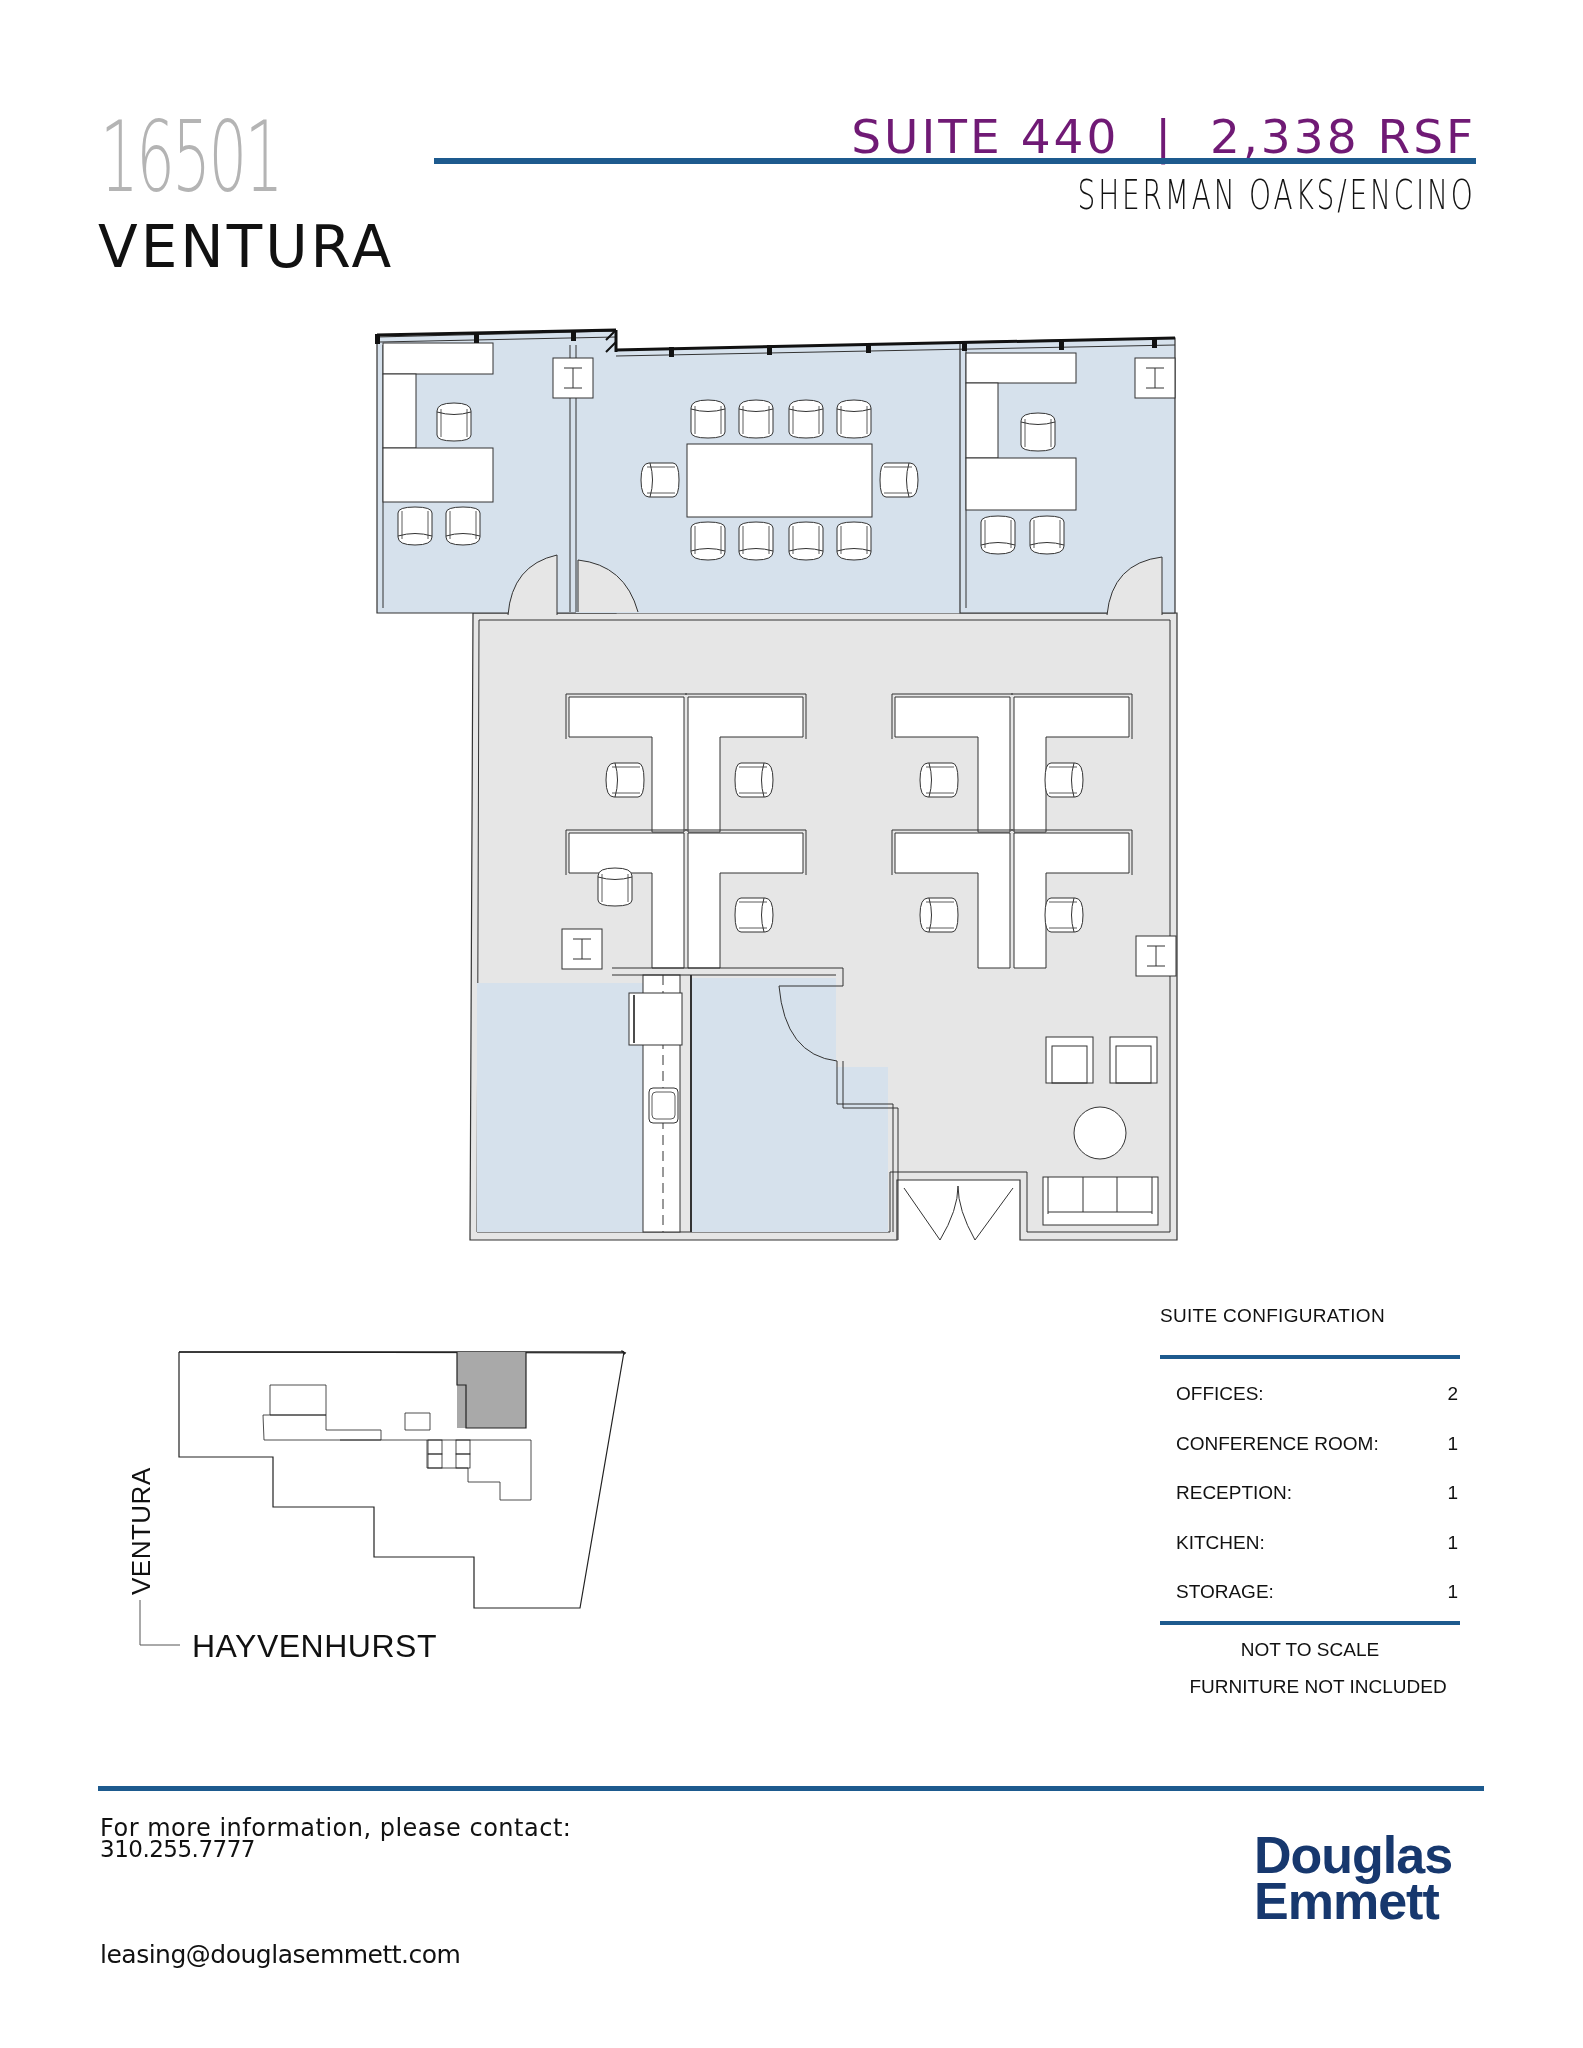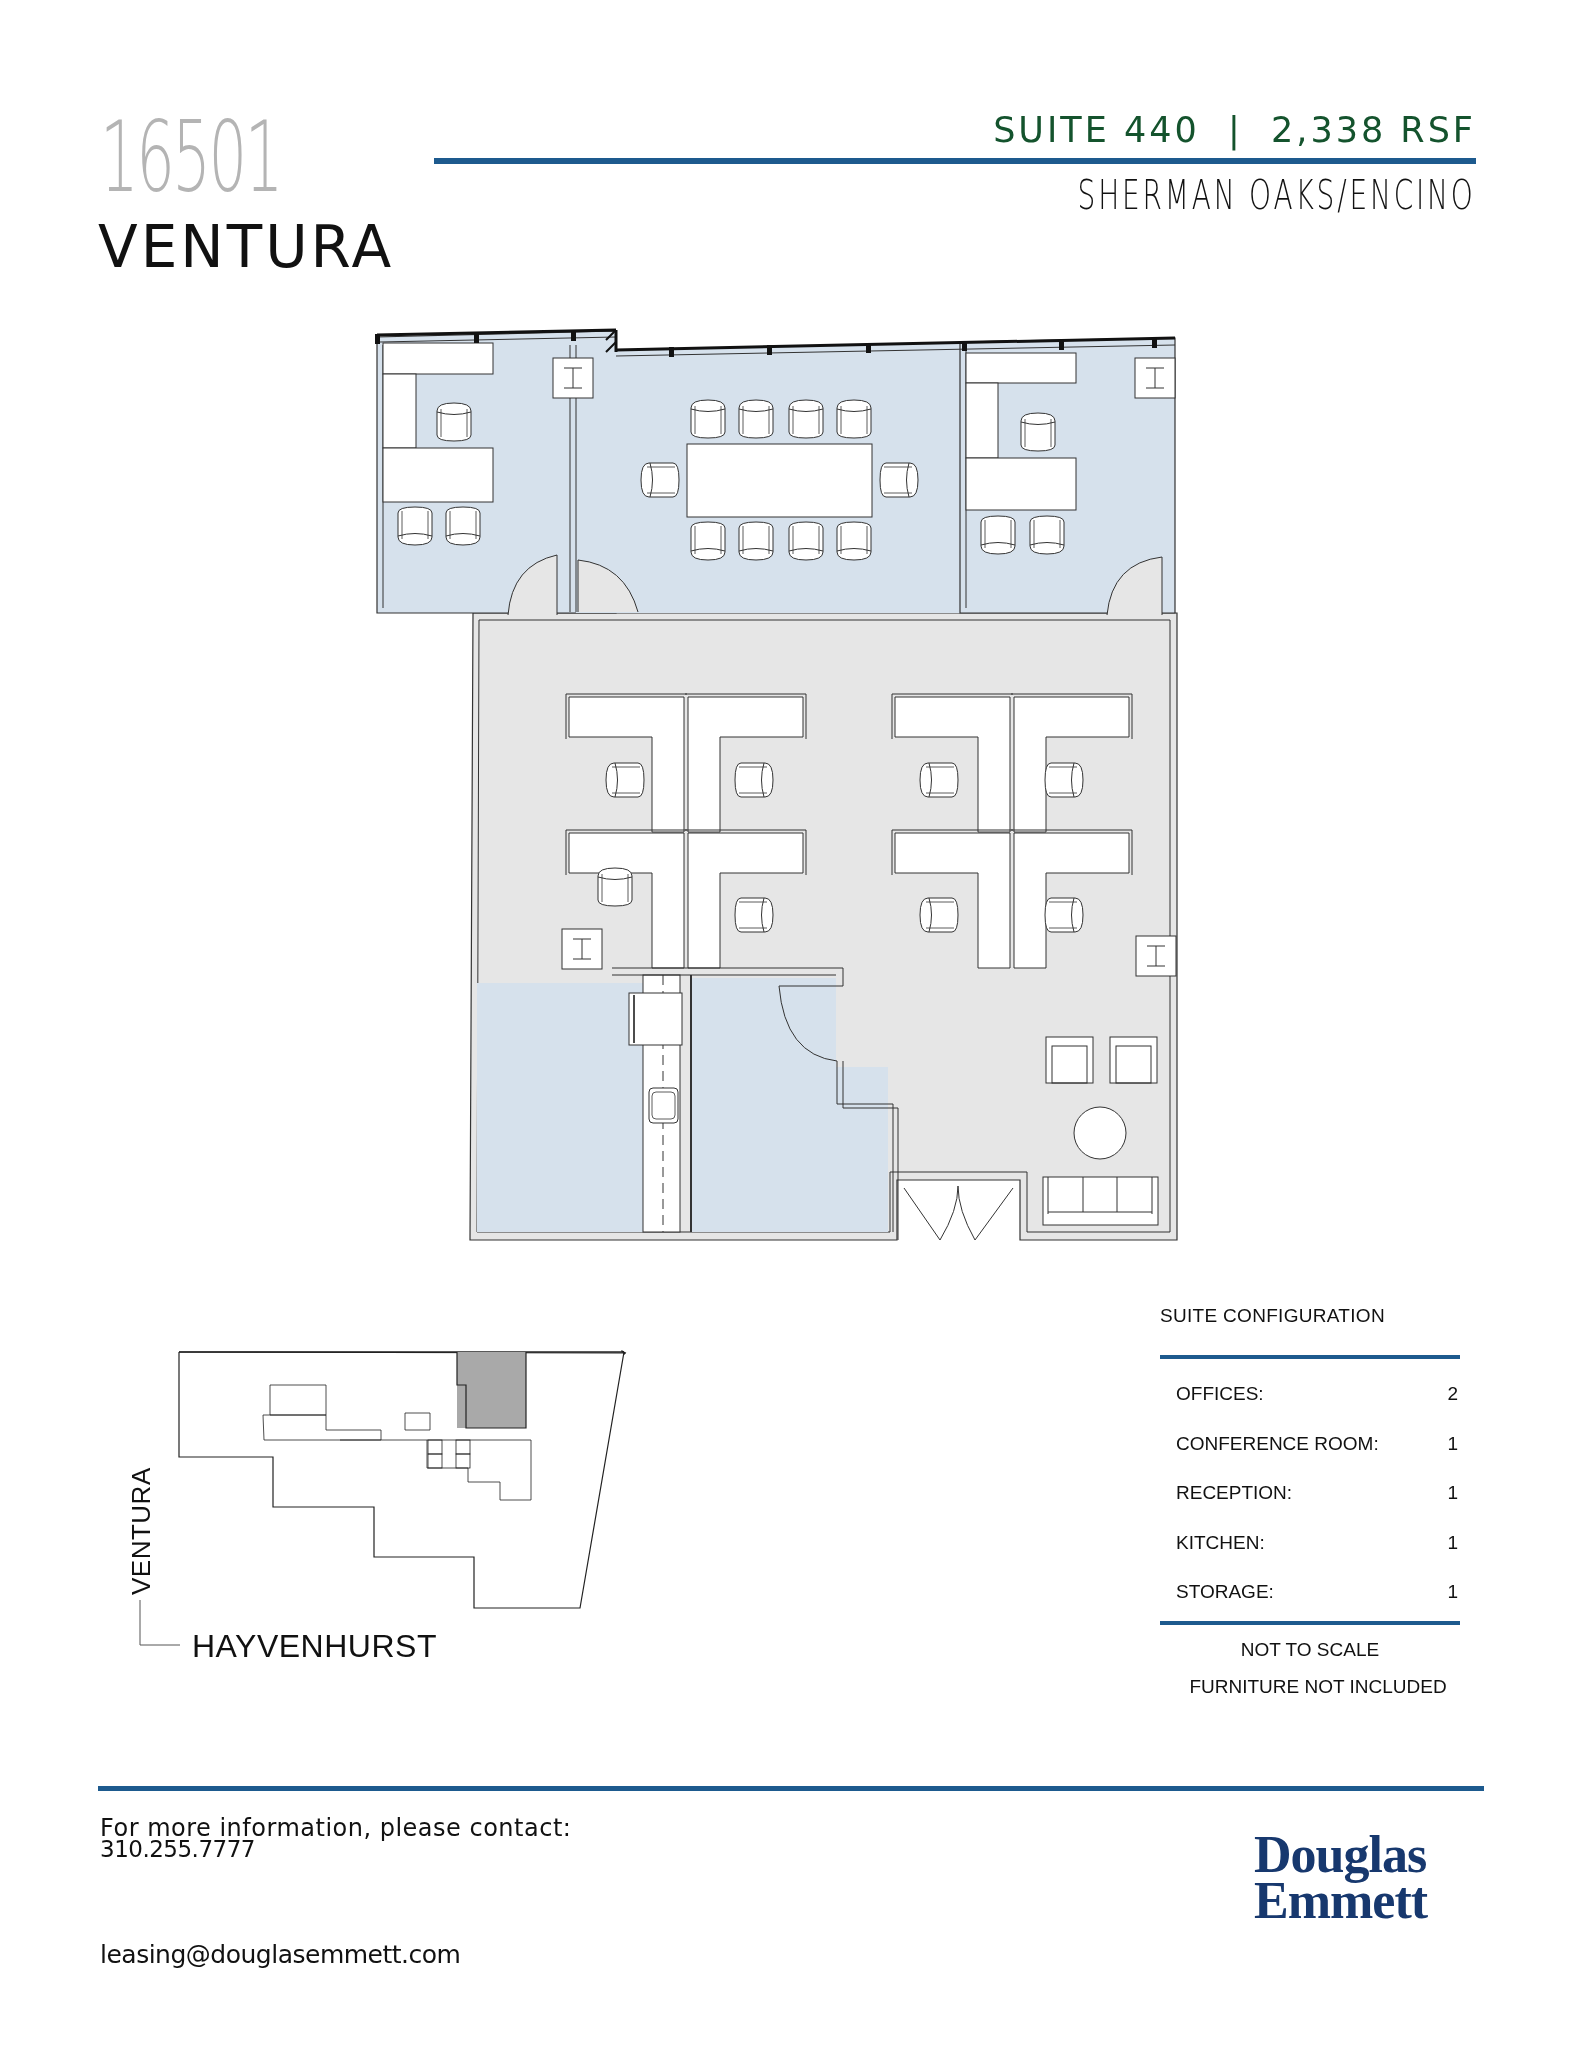--- a/index.html
+++ b/index.html
@@ -1,37 +1,37 @@
 <!DOCTYPE html>
 <html><head>
 <meta charset="utf-8">
 <style>
   html, body { margin:0; padding:0; background:#ffffff; }
   body { width:1583px; height:2048px; position:relative; overflow:hidden; font-family:"Liberation Sans", sans-serif; color:#111; }
   .abs { position:absolute; }
   .addr-num { left:100px; top:108px; font-family:"DejaVu Sans", sans-serif; font-weight:200; font-size:98px; color:#b4b4b4; letter-spacing:-4px; transform:scaleX(0.62); transform-origin:left top; -webkit-text-stroke:0; font-stretch:condensed; line-height:1; }
   .addr-street { left:98px; top:218px; font-family:"DejaVu Sans", sans-serif; font-size:58px; letter-spacing:3px; color:#111; line-height:1; font-weight:400; }
-  .suite-line { right:107px; top:113px; font-family:"DejaVu Sans", sans-serif; font-size:35px; letter-spacing:3px; color:#14532d; line-height:1; white-space:pre; }
+  .suite-line { right:107px; top:113px; font-family:"DejaVu Sans", sans-serif; font-size:47px; letter-spacing:3px; color:#701a75; line-height:1; white-space:pre; }
   .header-rule { left:434px; top:158px; width:1042px; height:6px; background:#1d5a8e; }
   .submarket { right:107px; top:175px; font-family:"DejaVu Sans", sans-serif; font-size:40px; letter-spacing:4px; color:#111; line-height:1; transform:scaleX(0.70); transform-origin:right top; font-weight:200; }
   svg.plan { position:absolute; left:0; top:0; }
   .config { left:1160px; top:1305px; width:300px; }
   .config-title { position:absolute; left:0; width:300px; top:0; font-size:19px; letter-spacing:0.3px; }
   .config-rule { position:absolute; left:0; width:300px; height:4px; background:#1d5a8e; }
   .config-row { position:absolute; left:0; width:300px; font-size:19px; }
   .config-row .lbl { position:absolute; left:16px; }
   .config-row .val { position:absolute; right:2px; }
   .note { position:absolute; left:0; width:300px; text-align:center; font-size:19px; }
   .street-v { left:126px; top:1595px; font-size:26px; transform:rotate(-90deg); transform-origin:left top; letter-spacing:0.5px; }
   .street-h { left:192px; top:1628px; font-size:32px; letter-spacing:0.5px; }
   .footer-rule { left:98px; top:1786px; width:1386px; height:5px; background:#1d5a8e; }
   .contact-head { left:100px; top:1814px; font-family:"DejaVu Sans", sans-serif; font-size:24px; letter-spacing:0.5px; }
   .phone { left:100px; top:1836px; font-family:"DejaVu Sans", sans-serif; font-size:23px; letter-spacing:-0.5px; }
   .email { left:100px; top:1940px; font-family:"DejaVu Sans", sans-serif; font-size:25px; letter-spacing:-0.5px; }
-  .logo { left:1254px; top:1832px; width:230px; color:#17386e; font-family:Liberation Serif, serif; font-weight:bold; font-size:52px; line-height:46px; letter-spacing:-1px; }
+  .logo { left:1254px; top:1832px; width:230px; color:#17386e; font-family:Liberation Sans, sans-serif; font-weight:bold; font-size:52px; line-height:46px; letter-spacing:-1px; }
   .logo span { display:block; }
 </style>
 </head>
 <body>
 
 <div class="abs addr-num">16501</div>
 <div class="abs addr-street">VENTURA</div>
 <div class="abs suite-line">SUITE 440  |  2,338 RSF</div>
 <div class="abs header-rule"></div>
 <div class="abs submarket">SHERMAN OAKS/ENCINO</div>

